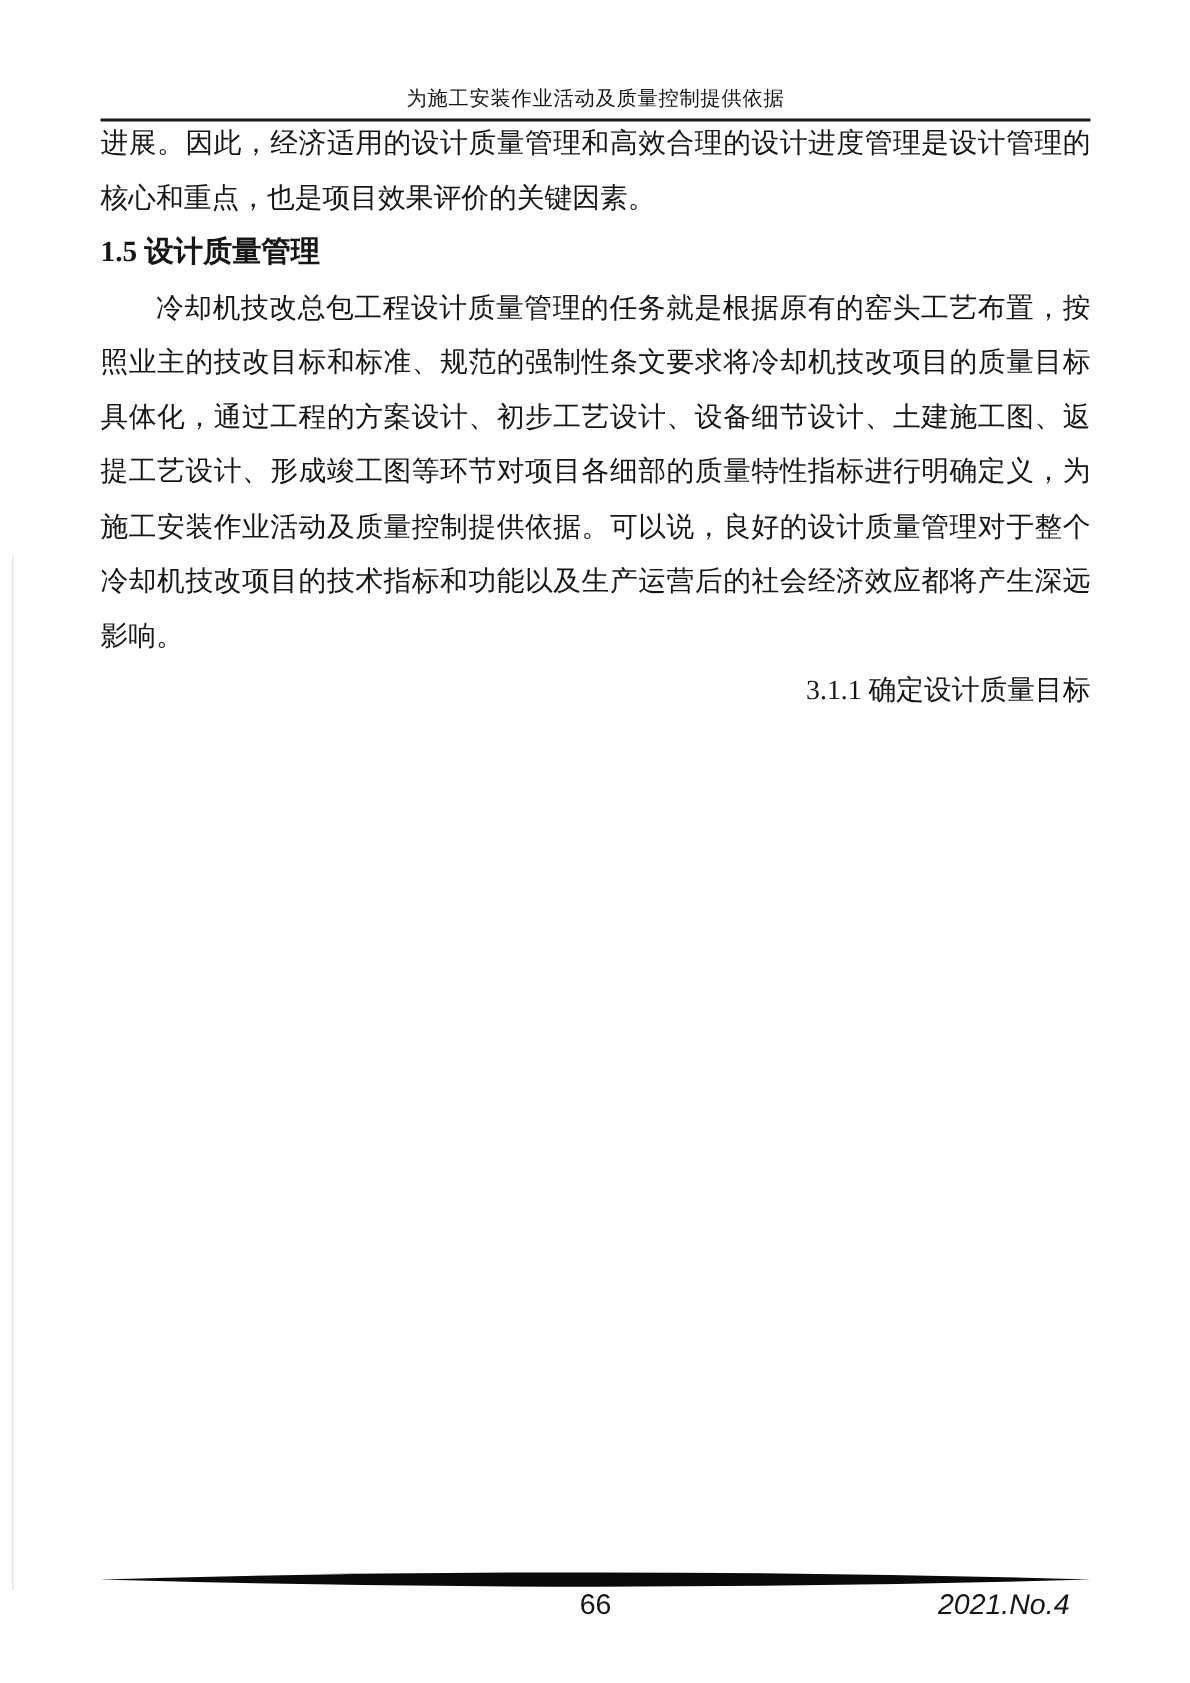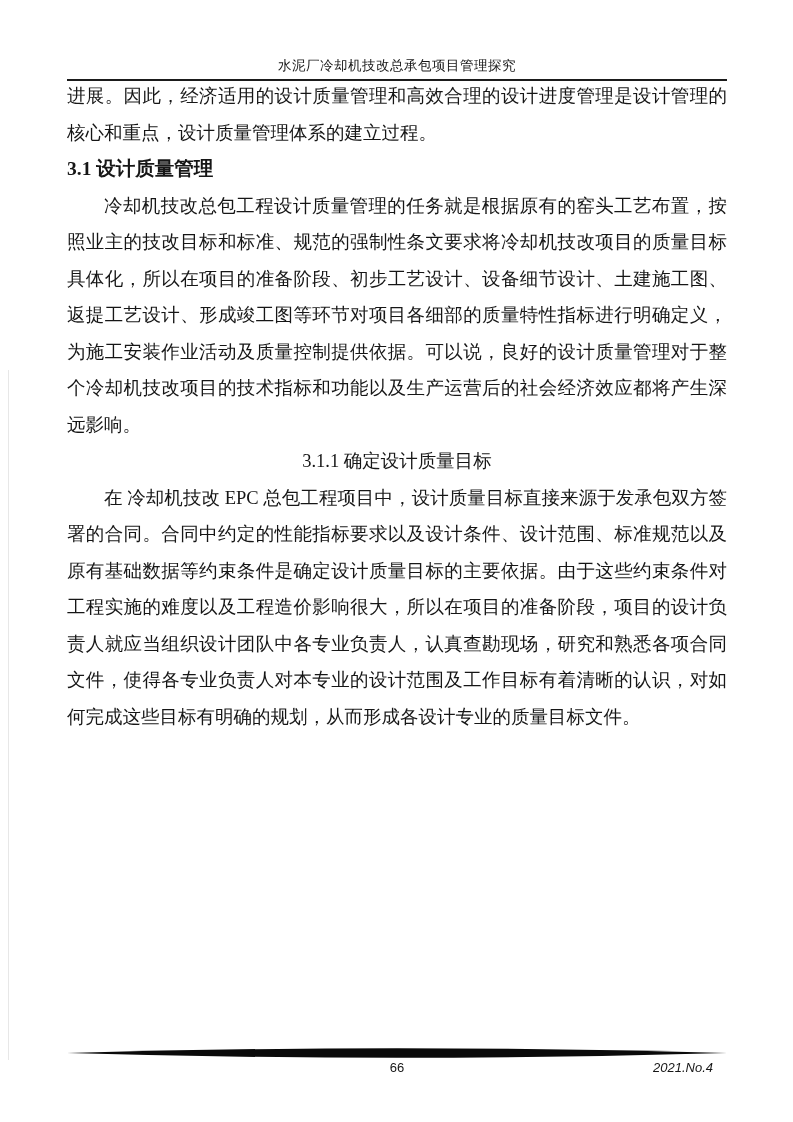--- a/index.html
+++ b/index.html
@@ -64,41 +64,41 @@
   .bodytext .para.indent { text-indent: 2em; }
   .bodytext .h1 {
     font-weight: bold;
     font-size: 19.5px;
     line-height: 36.5px;
     text-align: left;
   }
   .bodytext .h2 {
     font-size: 18.5px;
     line-height: 36.5px;
-    text-align: center;
+    text-align: right;
   }
 
   .footer {
     position: absolute;
     left: 67px;
     top: 1048px;
     width: 660px;
     height: 40px;
   }
   .footer-bar {
     display: block;
     width: 660px;
     height: 10px;
   }
   .footer-row {
     position: relative;
     width: 100%;
     height: 20px;
     font-family: "Liberation Sans", "DejaVu Sans", sans-serif;
-    font-size: 13px;
+    font-size: 19px;
     color: var(--text);
   }
   .page-number {
     position: absolute;
     left: 0;
     right: 0;
     top: 2px;
     text-align: center;
   }
   .issue-label {
@@ -109,30 +109,29 @@
   }
 </style>
 </head>
 <body>
 
 <div class="page">
 
   <div class="edge-line"></div>
 
   <div class="header">
-    <div class="header-title">水泥厂冷却机技改总承包项目管理探究</div>
+    <div class="header-title">为施工安装作业活动及质量控制提供依据</div>
     <div class="header-rule"></div>
   </div>
 
   <div class="bodytext" id="doc-body">
-      <div class="para">进展。因此，经济适用的设计质量管理和高效合理的设计进度管理是设计管理的核心和重点，设计质量管理体系的建立过程。</div>
-      <div class="h1">3.1 设计质量管理</div>
-      <div class="para indent">冷却机技改总包工程设计质量管理的任务就是根据原有的窑头工艺布置，按照业主的技改目标和标准、规范的强制性条文要求将冷却机技改项目的质量目标具体化，所以在项目的准备阶段、初步工艺设计、设备细节设计、土建施工图、返提工艺设计、形成竣工图等环节对项目各细部的质量特性指标进行明确定义，为施工安装作业活动及质量控制提供依据。可以说，良好的设计质量管理对于整个冷却机技改项目的技术指标和功能以及生产运营后的社会经济效应都将产生深远影响。</div>
+      <div class="para">进展。因此，经济适用的设计质量管理和高效合理的设计进度管理是设计管理的核心和重点，也是项目效果评价的关键因素。</div>
+      <div class="h1">1.5 设计质量管理</div>
+      <div class="para indent">冷却机技改总包工程设计质量管理的任务就是根据原有的窑头工艺布置，按照业主的技改目标和标准、规范的强制性条文要求将冷却机技改项目的质量目标具体化，通过工程的方案设计、初步工艺设计、设备细节设计、土建施工图、返提工艺设计、形成竣工图等环节对项目各细部的质量特性指标进行明确定义，为施工安装作业活动及质量控制提供依据。可以说，良好的设计质量管理对于整个冷却机技改项目的技术指标和功能以及生产运营后的社会经济效应都将产生深远影响。</div>
       <div class="h2">3.1.1 确定设计质量目标</div>
-      <div class="para indent">在 冷却机技改 EPC 总包工程项目中，设计质量目标直接来源于发承包双方签署的合同。合同中约定的性能指标要求以及设计条件、设计范围、标准规范以及原有基础数据等约束条件是确定设计质量目标的主要依据。由于这些约束条件对工程实施的难度以及工程造价影响很大，所以在项目的准备阶段，项目的设计负责人就应当组织设计团队中各专业负责人，认真查勘现场，研究和熟悉各项合同文件，使得各专业负责人对本专业的设计范围及工作目标有着清晰的认识，对如何完成这些目标有明确的规划，从而形成各设计专业的质量目标文件。</div>
     </div>
 
   <div class="footer">
     <svg class="footer-bar" viewBox="0 0 660 10" preserveAspectRatio="none" aria-hidden="true">
       <path d="M0 5 Q 330 -4.5 660 5 Q 330 14.5 0 5 Z" fill="#0a0a0a"></path>
     </svg>
     <div class="footer-row">
       <span class="page-number">66</span>
       <span class="issue-label">2021.No.4</span>
     </div>

